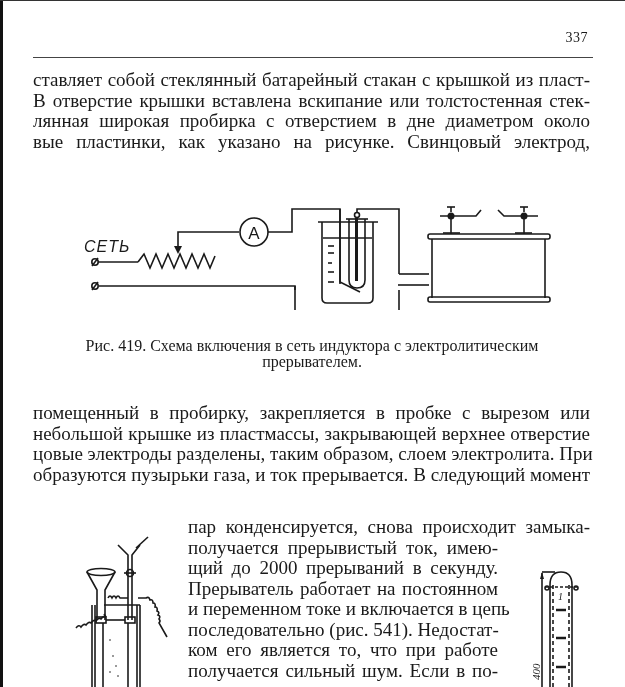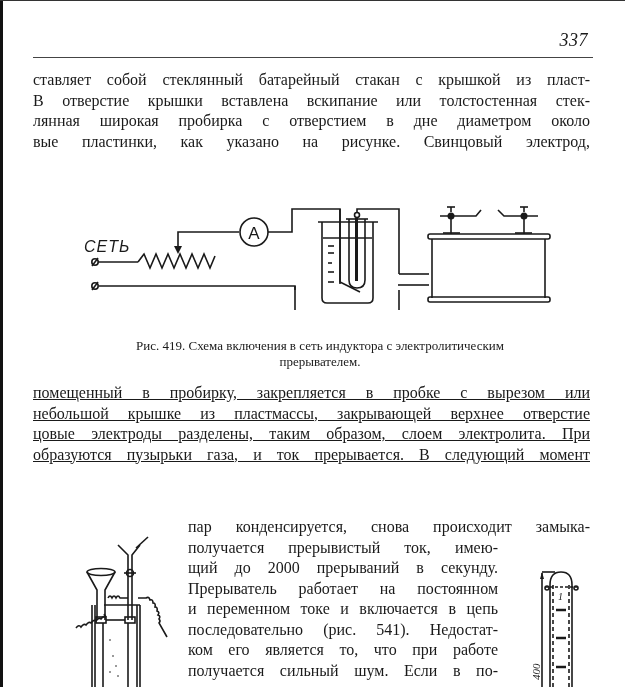--- a/index.html
+++ b/index.html
@@ -3,36 +3,36 @@
 <meta charset="utf-8">
 <style>
   html, body { margin: 0; padding: 0; background: #ffffff; }
   body {
     width: 625px; height: 687px; overflow: hidden; position: relative;
     font-family: "Liberation Serif", "DejaVu Serif", serif; color: #1a1a1a;
   }
   .frame-left { position: absolute; left: 0; top: 0; width: 3px; height: 687px; background: #111; }
   .frame-top { position: absolute; left: 0; top: 0; width: 625px; height: 1px; background: #333; }
   .page-number {
-    position: absolute; top: 30px; right: 37px; font-style: italic; font-size: 18px;
+    position: absolute; top: 30px; right: 37px; font-size: 14px;
     letter-spacing: 0.5px;
   }
   .header-rule { position: absolute; left: 33px; top: 57px; width: 560px; height: 1px; background: #444; }
   .para {
-    position: absolute; left: 33px; width: 557px; font-size: 16px; line-height: 20.5px;
+    position: absolute; left: 33px; width: 557px; font-size: 19px; line-height: 20.5px;
     text-align: justify; margin: 0;
   }
   .para .line { display: block; text-align-last: justify; white-space: nowrap; }
   #p1 { top: 70px; }
-  #p2 { top: 383px; text-decoration: underline; }
+  #p2 { top: 403px; }
   #p3 { left: 188px; width: 402px; top: 517px; }
   #p3 .narrow { width: 310px; }
   .caption {
-    position: absolute; left: 60px; width: 520px; top: 338px; text-align: center;
-    font-size: 13px; line-height: 16px;
+    position: absolute; left: 52px; width: 520px; top: 338px; text-align: center;
+    font-size: 16px; line-height: 16px;
   }
   svg { position: absolute; overflow: visible; }
   .ink { stroke: #1a1a1a; fill: none; stroke-width: 1.6; }
   .label-set { position: absolute; left: 84px; top: 238px; font-style: italic; font-size: 16px;
     font-family: "Liberation Sans", "DejaVu Sans", sans-serif; letter-spacing: 1px; }
   .ammeter-label { font-family: "Liberation Sans", "DejaVu Sans", sans-serif; font-size: 17px; }
 </style>
 </head>
 <body>
 

